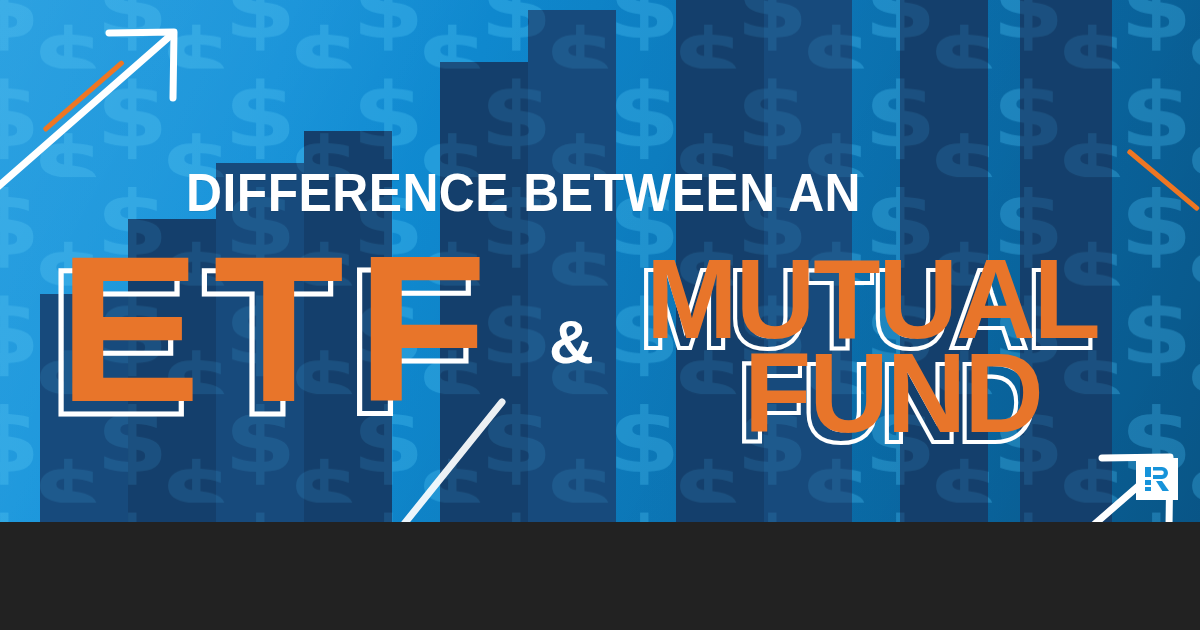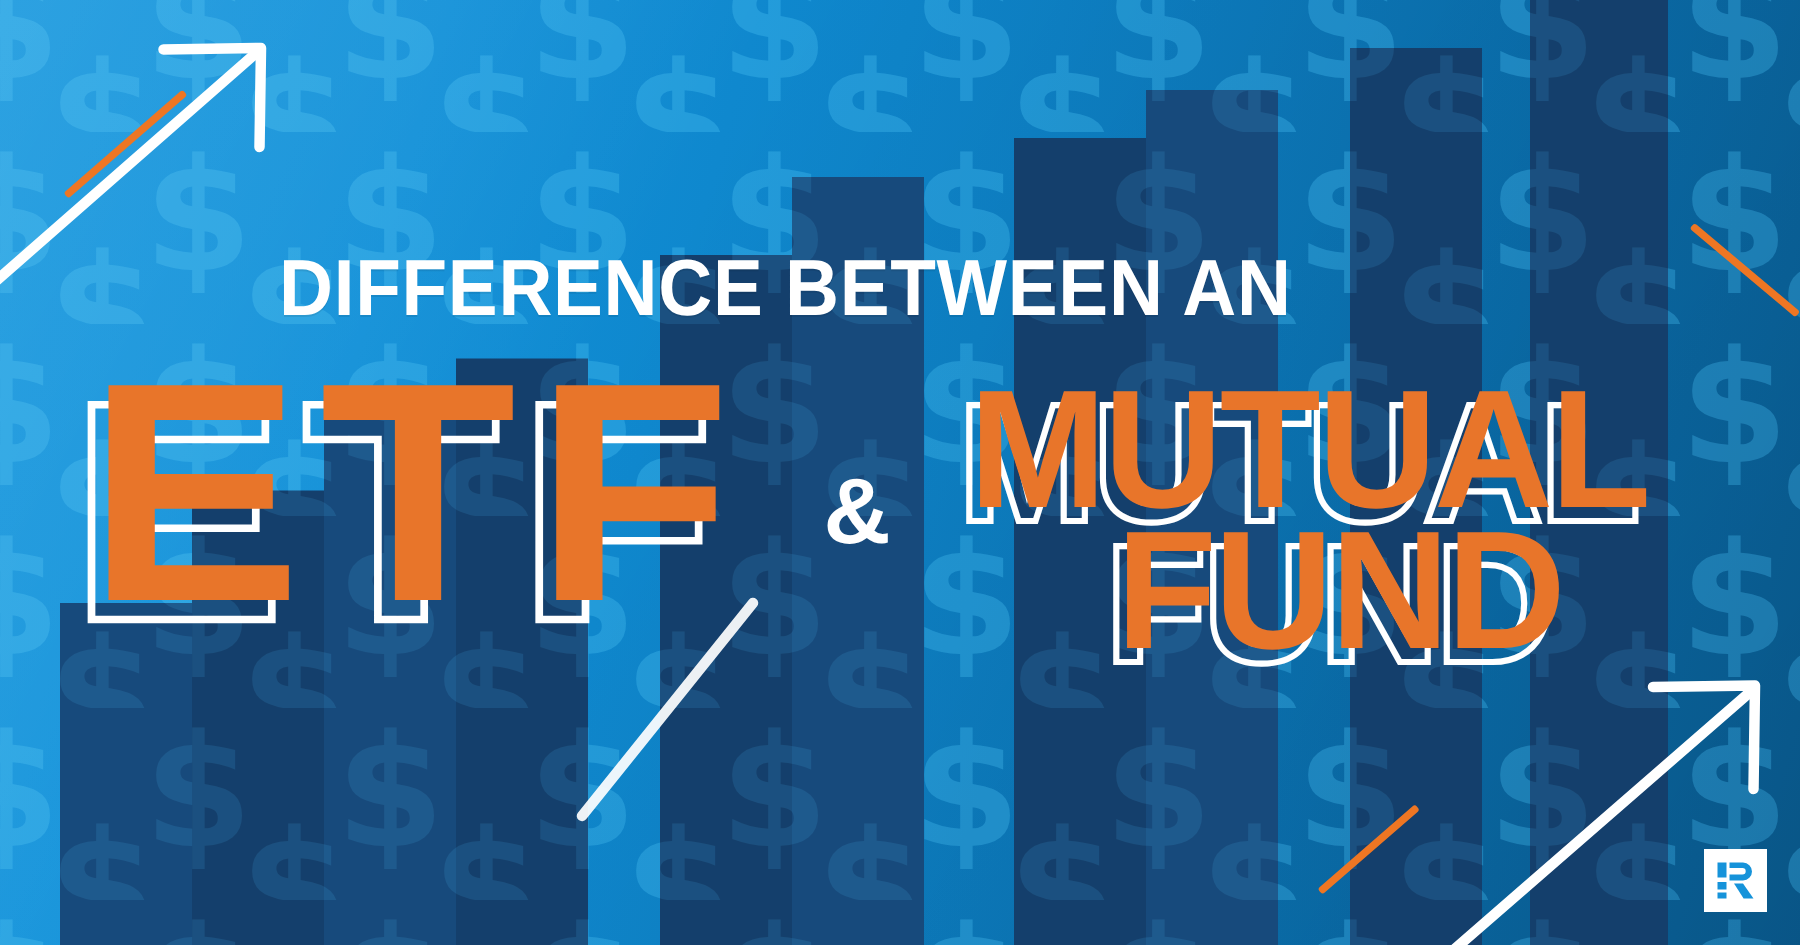--- a/index.html
+++ b/index.html
@@ -1,19 +1,19 @@
 <!DOCTYPE html>
 <html><head>
 <meta charset="utf-8">
 <style>
   html,body{margin:0;padding:0;background:#222;}
   *{box-sizing:border-box;}
   #stage{
     position:relative;
-    width:1200px;height:630px;
+    width:1200px;height:522px;
     overflow:hidden;
     font-family:"Liberation Sans", sans-serif;
     background:#0f86cc;
   }
 
   
   .bg-base{
     position:absolute;inset:0;
     background:linear-gradient(105deg,#1597de 0%,#1190d8 22%,#0d80c4 52%,#0a6fae 78%,#0a6199 100%);
   }

